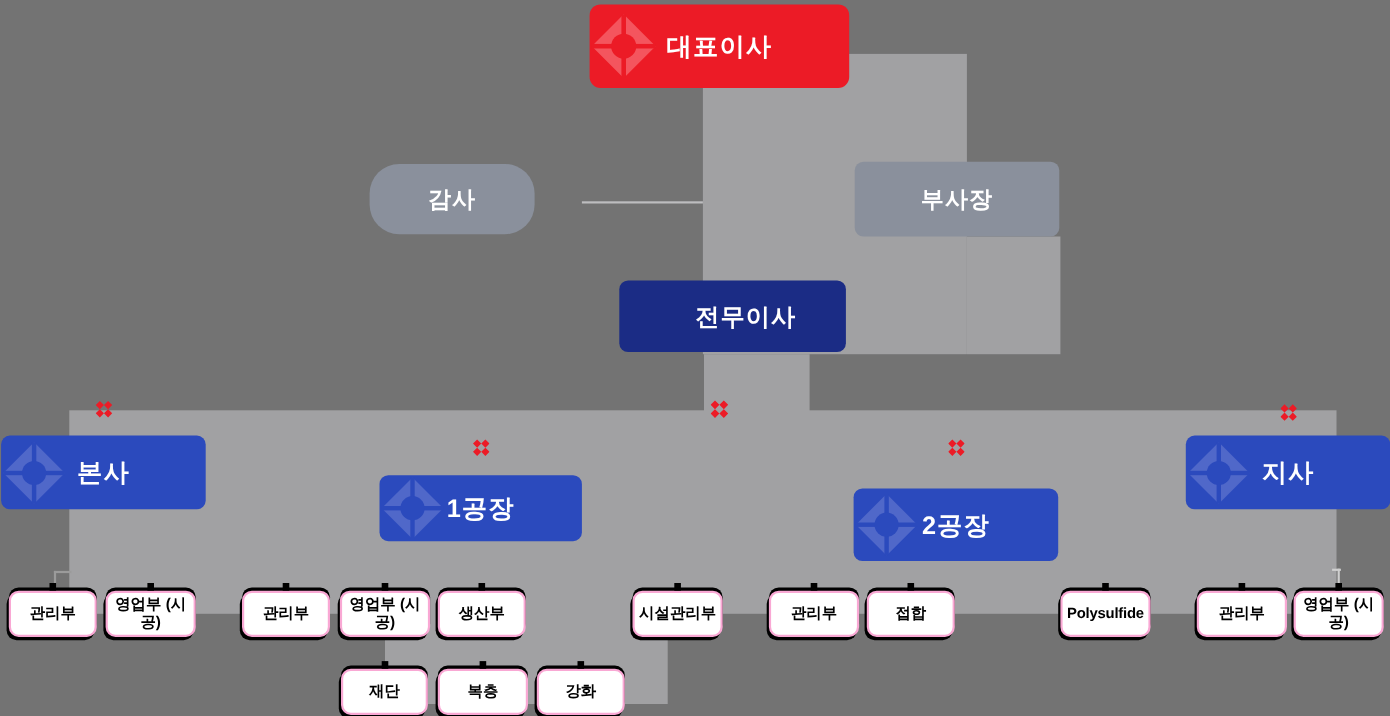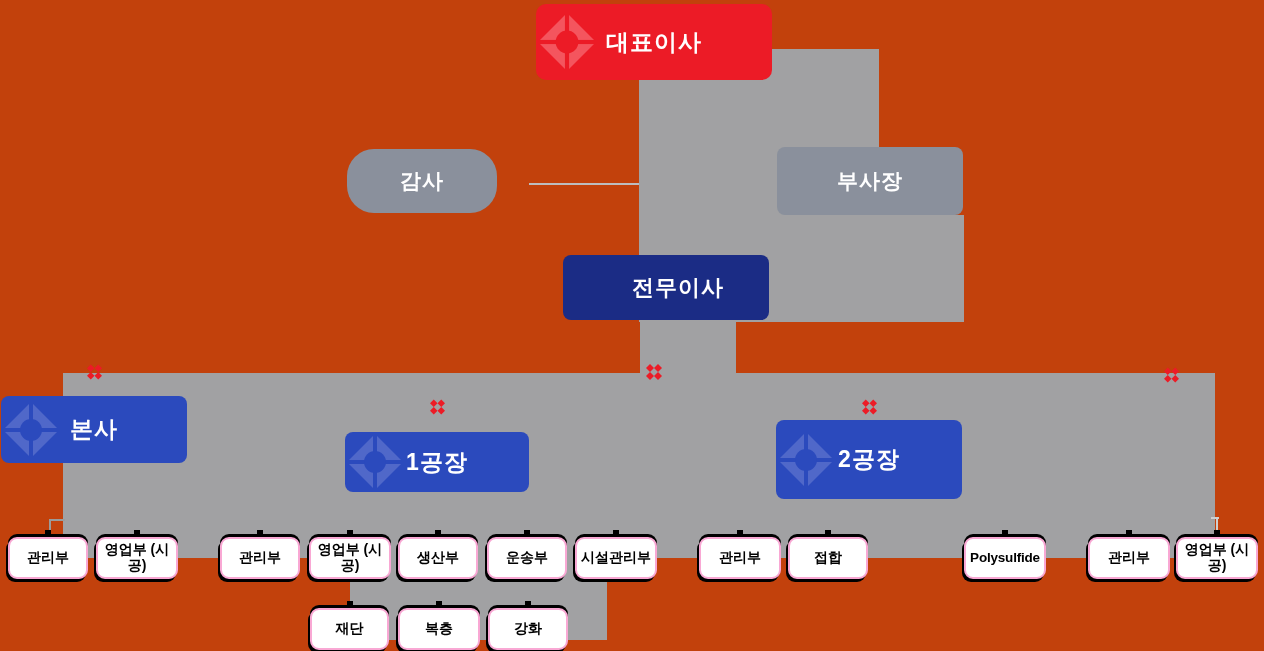--- a/index.html
+++ b/index.html
@@ -1,17 +1,17 @@
 <!DOCTYPE html>
 <html><head>
 <meta charset="utf-8">
 <style>
   html,body{margin:0;padding:0;background:#ffffff;}
   .stage{
-    position:relative;width:1264px;height:651px;background:#c2410c;overflow:hidden;
+    position:relative;width:1264px;height:651px;background:#737373;overflow:hidden;
     font-family:"Liberation Sans","DejaVu Sans",sans-serif;
   }
   .shape{position:absolute;background:#A1A1A3;}
   .line{position:absolute;background:#BDBDBF;}
   .bigbox{
     position:absolute;display:flex;align-items:center;justify-content:center;
     color:#ffffff;overflow:hidden;
   }
   .r10{border-radius:10px;}
   .r8{border-radius:8px;}
@@ -71,21 +71,21 @@
   <div class="bigbox ceo r10" style="left:536px;top:4px;width:236px;height:76px;">
     <svg class="logo" width="58" height="58" viewBox="0 0 56 56">
       <path d="M28 0 L56 28 L28 56 L0 28 Z" fill="#F4555E"></path>
       <rect x="26" y="0" width="4" height="56" fill="#EC1B26"></rect>
       <rect x="0" y="26" width="56" height="4" fill="#EC1B26"></rect>
       <circle cx="28" cy="28" r="11" fill="#EC1B26"></circle>
     </svg>
     <span class="biglabel">대표이사</span>
   </div>
 
-  <div class="bigbox graybox r8" style="left:347px;top:149px;width:150px;height:64px;border-radius:27px;">
+  <div class="bigbox graybox r8" style="left:336px;top:149px;width:150px;height:64px;border-radius:27px;">
     <span class="biglabel">감사</span>
   </div>
 
   <div class="bigbox graybox r8" style="left:777px;top:147px;width:186px;height:68px;">
     <span class="biglabel">부사장</span>
   </div>
 
   <div class="bigbox navybox r8" style="left:563px;top:255px;width:182px;height:65px;">
     <span class="biglabel">전무이사</span>
   </div>
@@ -103,38 +103,46 @@
   <div class="bigbox bluebox r8" style="left:345px;top:432px;width:184px;height:60px;">
     <svg class="logo" width="56" height="56" viewBox="0 0 56 56">
       <path d="M28 0 L56 28 L28 56 L0 28 Z" fill="#5068C9"></path>
       <rect x="26" y="0" width="4" height="56" fill="#2B4ABD"></rect>
       <rect x="0" y="26" width="56" height="4" fill="#2B4ABD"></rect>
       <circle cx="28" cy="28" r="11" fill="#2B4ABD"></circle>
     </svg>
     <span class="biglabel">1공장</span>
   </div>
 
-  <div class="bigbox bluebox r8" style="left:776px;top:420px;width:186px;height:79px;">
+  <div class="bigbox bluebox r8" style="left:776px;top:444px;width:186px;height:66px;">
     <svg class="logo" width="56" height="56" viewBox="0 0 56 56">
       <path d="M28 0 L56 28 L28 56 L0 28 Z" fill="#5068C9"></path>
       <rect x="26" y="0" width="4" height="56" fill="#2B4ABD"></rect>
       <rect x="0" y="26" width="56" height="4" fill="#2B4ABD"></rect>
       <circle cx="28" cy="28" r="11" fill="#2B4ABD"></circle>
     </svg>
     <span class="biglabel">2공장</span>
   </div>
 
+  <div class="bigbox bluebox r8" style="left:1078px;top:396px;width:186px;height:67px;">
+    <svg class="logo" width="56" height="56" viewBox="0 0 56 56">
+      <path d="M28 0 L56 28 L28 56 L0 28 Z" fill="#5068C9"></path>
+      <rect x="26" y="0" width="4" height="56" fill="#2B4ABD"></rect>
+      <rect x="0" y="26" width="56" height="4" fill="#2B4ABD"></rect>
+      <circle cx="28" cy="28" r="11" fill="#2B4ABD"></circle>
+    </svg>
+    <span class="biglabel">지사</span>
+  </div>
 
   <div class="subbox" style="left:8px;top:537px;width:80px;">관리부</div>
   <div class="subbox" style="left:96px;top:537px;width:82px;">영업부 (시공)</div>
 
   <div class="subbox" style="left:220px;top:537px;width:80px;">관리부</div>
   <div class="subbox" style="left:309px;top:537px;width:82px;">영업부 (시공)</div>
   <div class="subbox" style="left:398px;top:537px;width:80px;">생산부</div>
-  <div class="subbox" style="left:487px;top:537px;width:80px;">운송부</div>
   <div class="subbox" style="left:575px;top:537px;width:82px;">시설관리부</div>
 
   <div class="subbox" style="left:310px;top:608px;width:79px;">재단</div>
   <div class="subbox" style="left:398px;top:608px;width:82px;">복층</div>
   <div class="subbox" style="left:488px;top:608px;width:80px;">강화</div>
 
   <div class="subbox" style="left:699px;top:537px;width:82px;">관리부</div>
   <div class="subbox" style="left:788px;top:537px;width:80px;">접합</div>
   <div class="subbox latin" style="left:964px;top:537px;width:82px;">Polysulfide</div>
 

